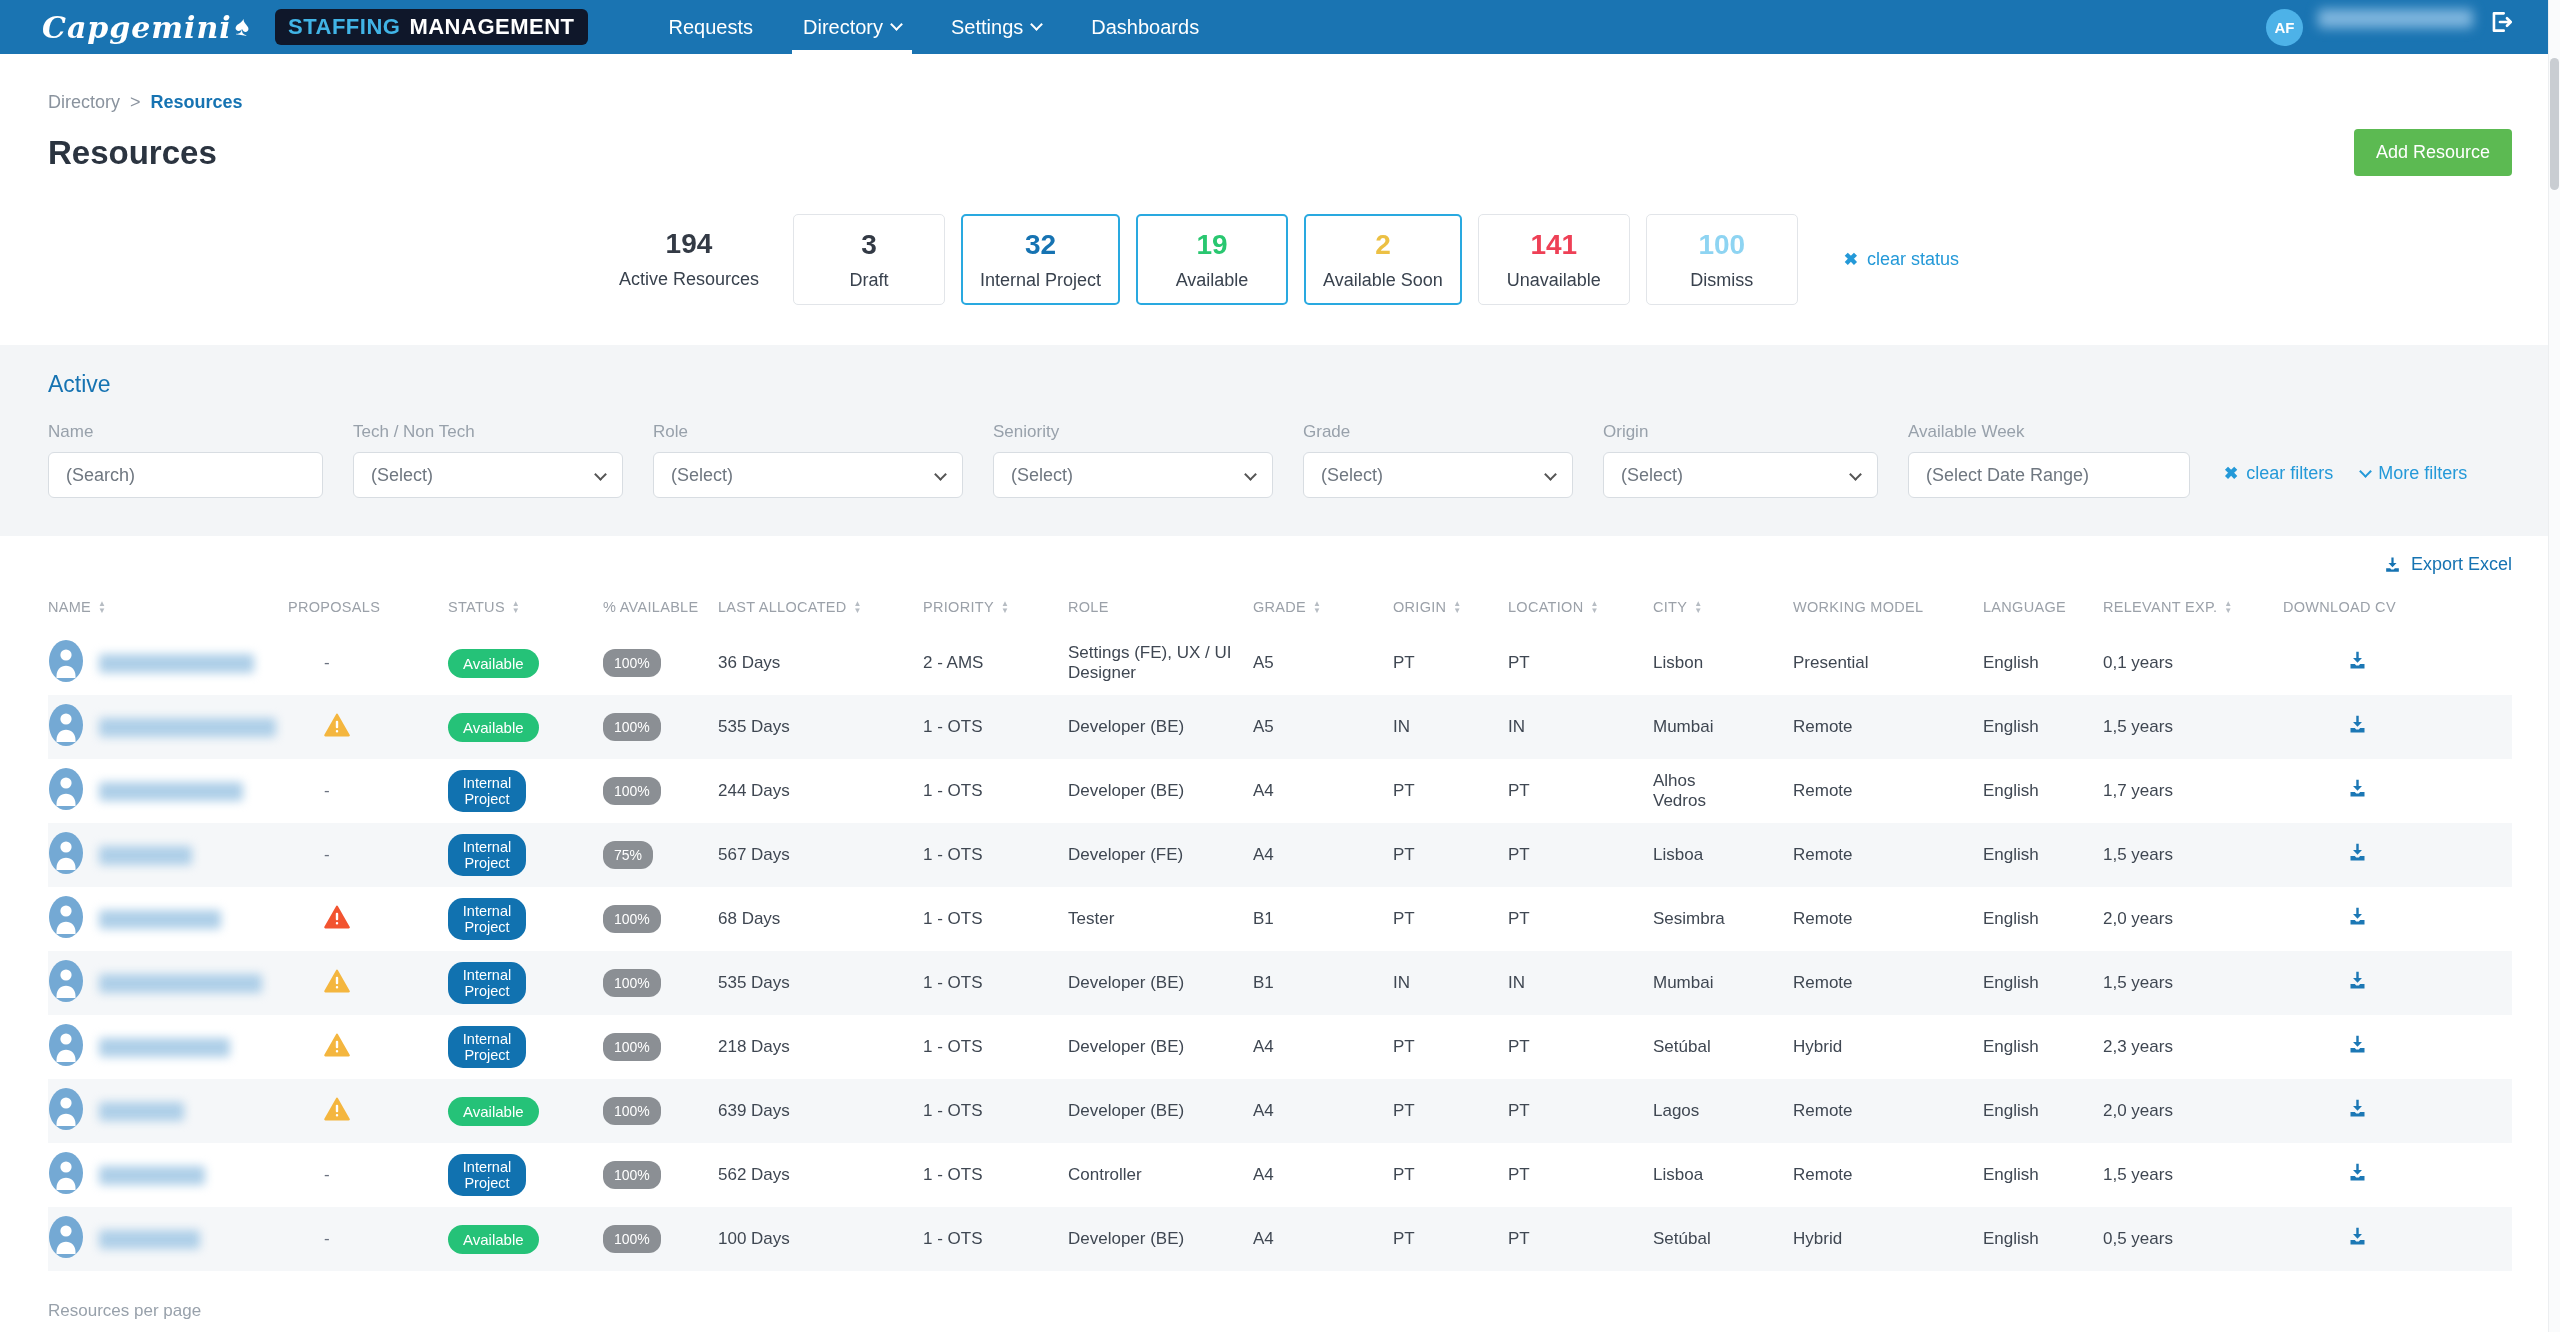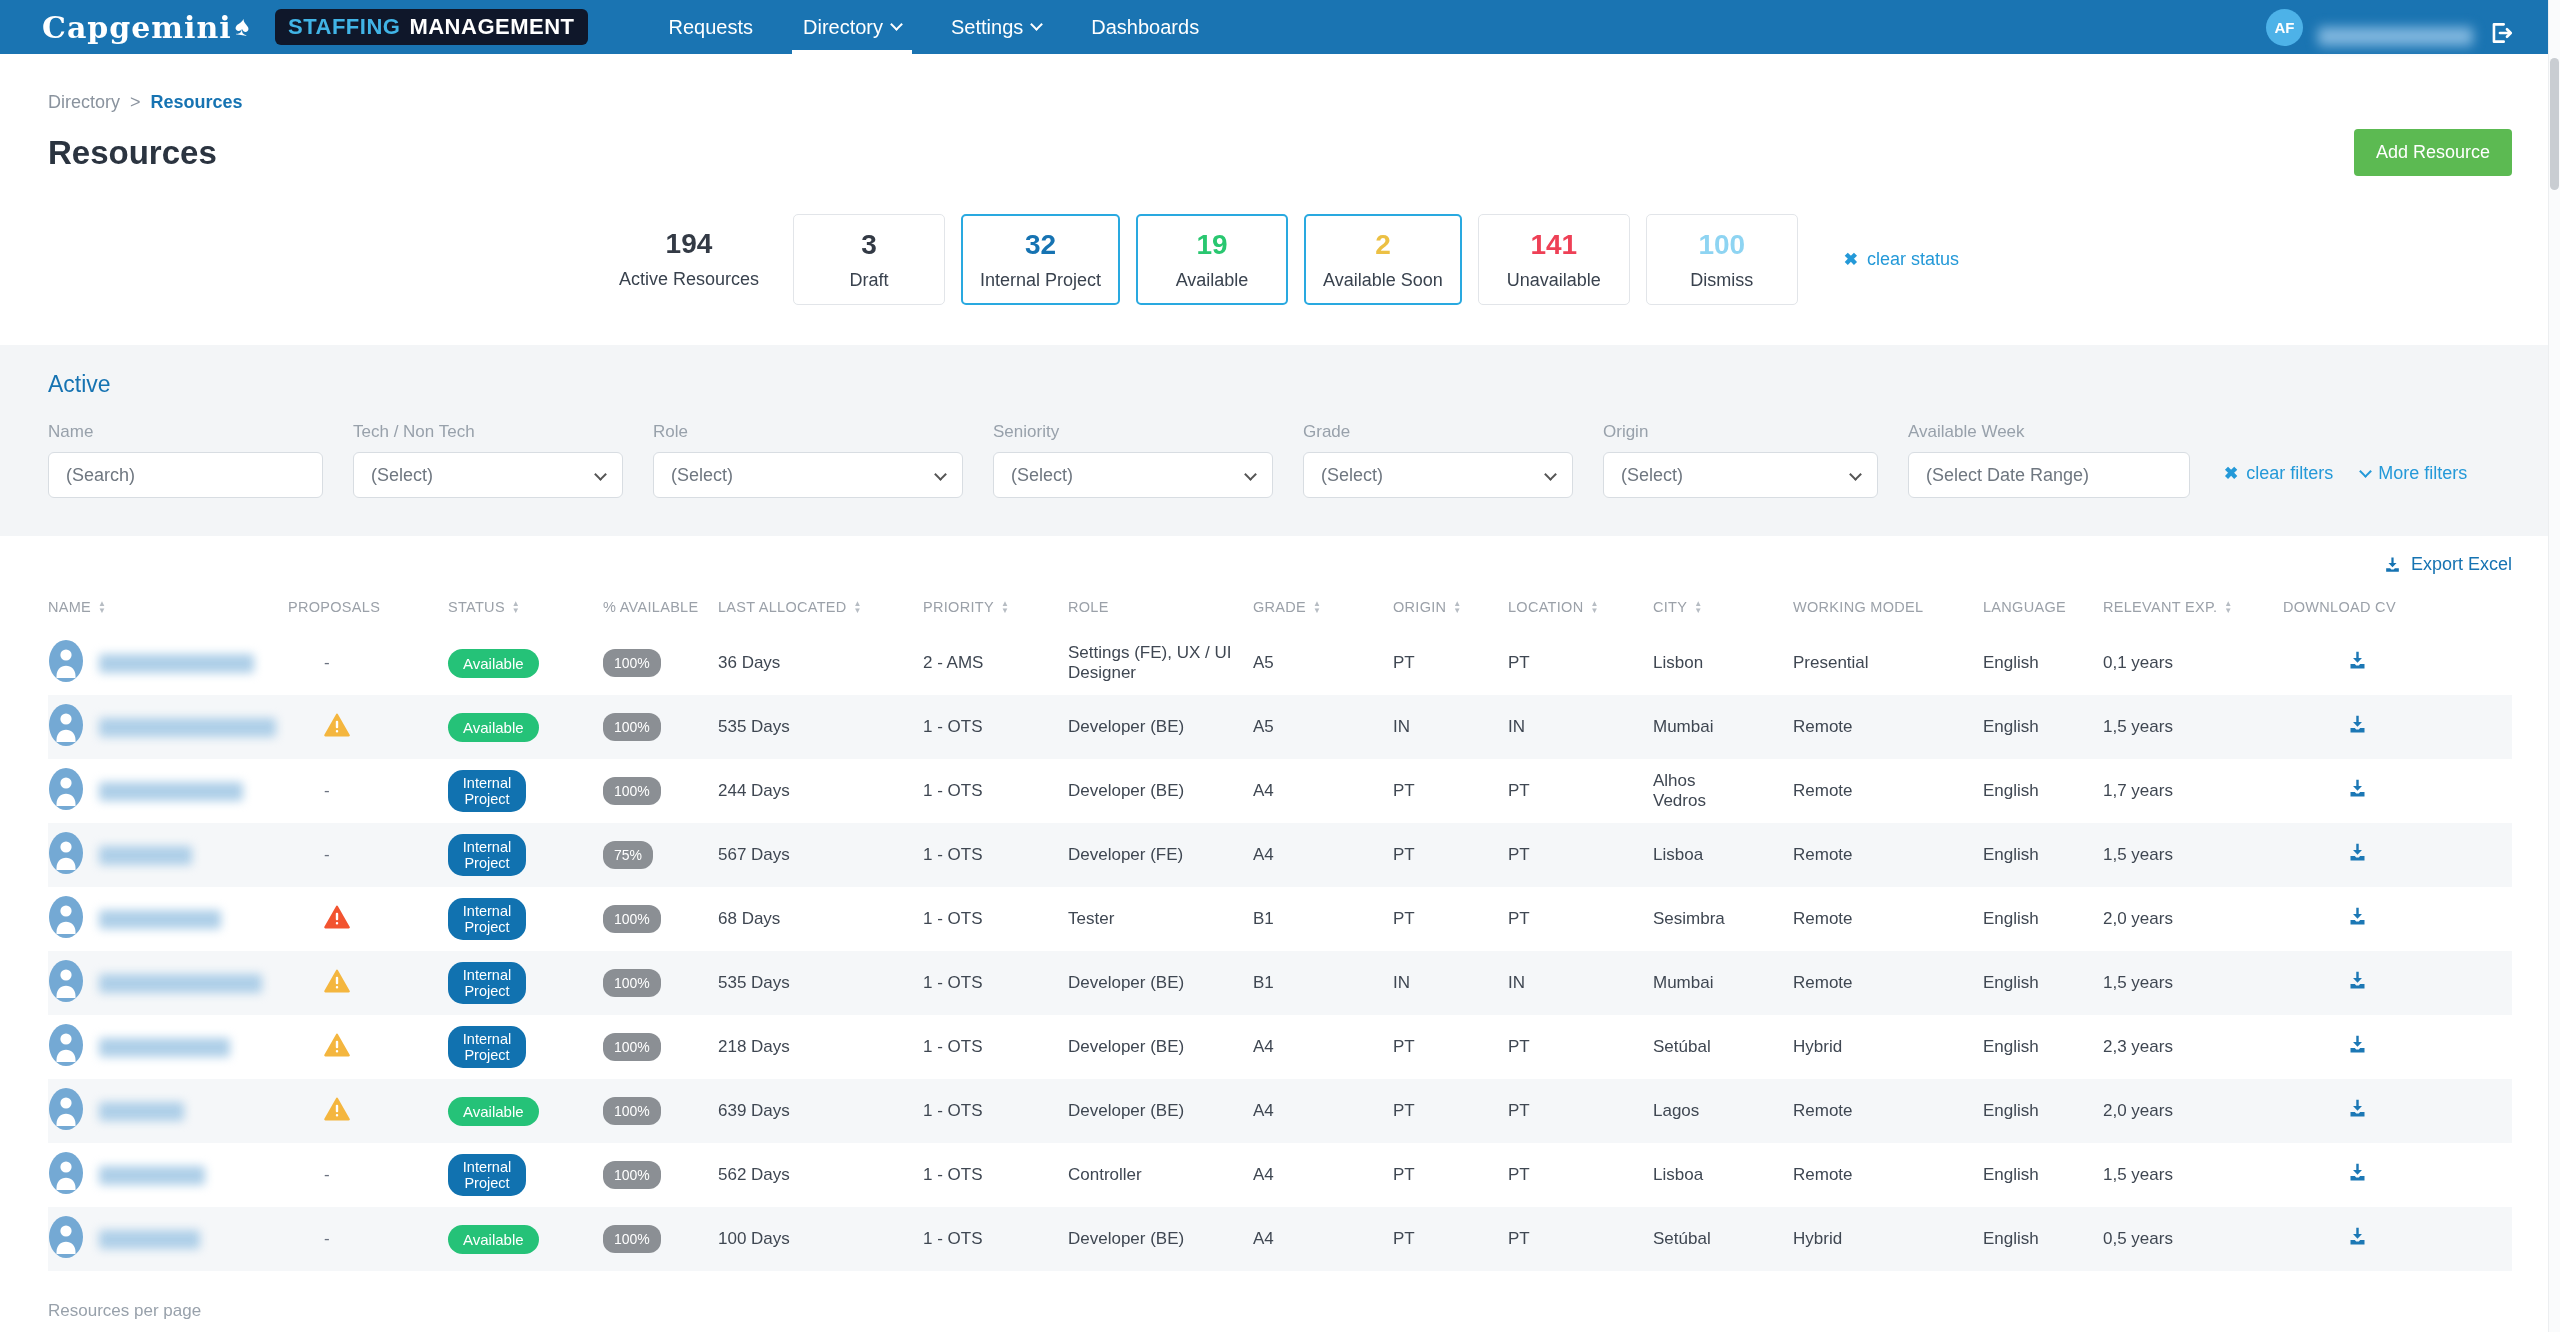--- a/index.html
+++ b/index.html
@@ -5,29 +5,29 @@
   * { box-sizing: border-box; }
   html,body { margin:0; padding:0; }
   body {
     width:2560px; height:1332px; overflow:hidden; position:relative;
     background:#ffffff; font-family:"Liberation Sans", sans-serif; color:#3f4752;
   }
 
   
   .navbar { height:54px; background:#1a74b2; display:flex; align-items:center; padding:0 30px 0 42px; }
   .brand { display:flex; align-items:center; gap:3px; color:#fff; cursor:pointer; }
-  .brand-text { font-family:"DejaVu Serif", serif; font-weight:bold; font-size:30px; letter-spacing:1px; }
+  .brand-text { font-family:"DejaVu Serif", serif; font-style:italic; font-weight:bold; font-size:30px; letter-spacing:1px; }
   .spade { font-size:27px; transform:translateY(-1px) rotate(8deg); }
   .app-badge { margin-left:26px; background:#0f172a; border-radius:6px; padding:5px 13px; font-size:22px; font-weight:bold; letter-spacing:.5px; display:flex; gap:9px; white-space:nowrap; }
   .badge-cyan { color:#41b4e6; } .badge-white { color:#fff; }
   .nav-menu { display:flex; margin-left:56px; height:54px; }
   .nav-item { display:flex; align-items:center; gap:9px; padding:0 25px; color:#fff; font-size:20px; cursor:pointer; position:relative; white-space:nowrap; }
   .nav-item.active::after { content:""; position:absolute; left:14px; right:14px; bottom:0; height:4px; background:#fff; }
   .chev { width:9px; height:9px; border-right:2px solid currentColor; border-bottom:2px solid currentColor; transform:rotate(45deg); display:inline-block; margin-top:-5px; }
-  .nav-right { margin-left:auto; display:flex; align-items:flex-end; gap:15px; padding-right:16px; }
+  .nav-right { margin-left:auto; display:flex; align-items:flex-start; gap:15px; padding-right:16px; }
   .avatar { width:37px; height:37px; border-radius:50%; background:#4db2e8; color:#fff; font-size:15px; font-weight:bold; display:flex; align-items:center; justify-content:center; cursor:pointer; }
   .user-blur { width:155px; height:19px; border-radius:4px; background:#7fb6de; filter:blur(6px); }
   .logout { cursor:pointer; display:flex; }
 
   
   .breadcrumb { padding:38px 48px 0; font-size:18px; color:#8a939e; display:flex; gap:10px; align-items:center; }
   .breadcrumb .bc-current { color:#1673b2; font-weight:bold; }
   .title-row { display:flex; align-items:center; justify-content:space-between; padding:16px 48px 0; }
   .page-title { font-size:33px; font-weight:bold; color:#2b3440; }
   .add-btn { background:#5cba52; color:#fff; font-size:18px; border:none; border-radius:4px; padding:13px 22px; cursor:pointer; font-family:inherit; }

